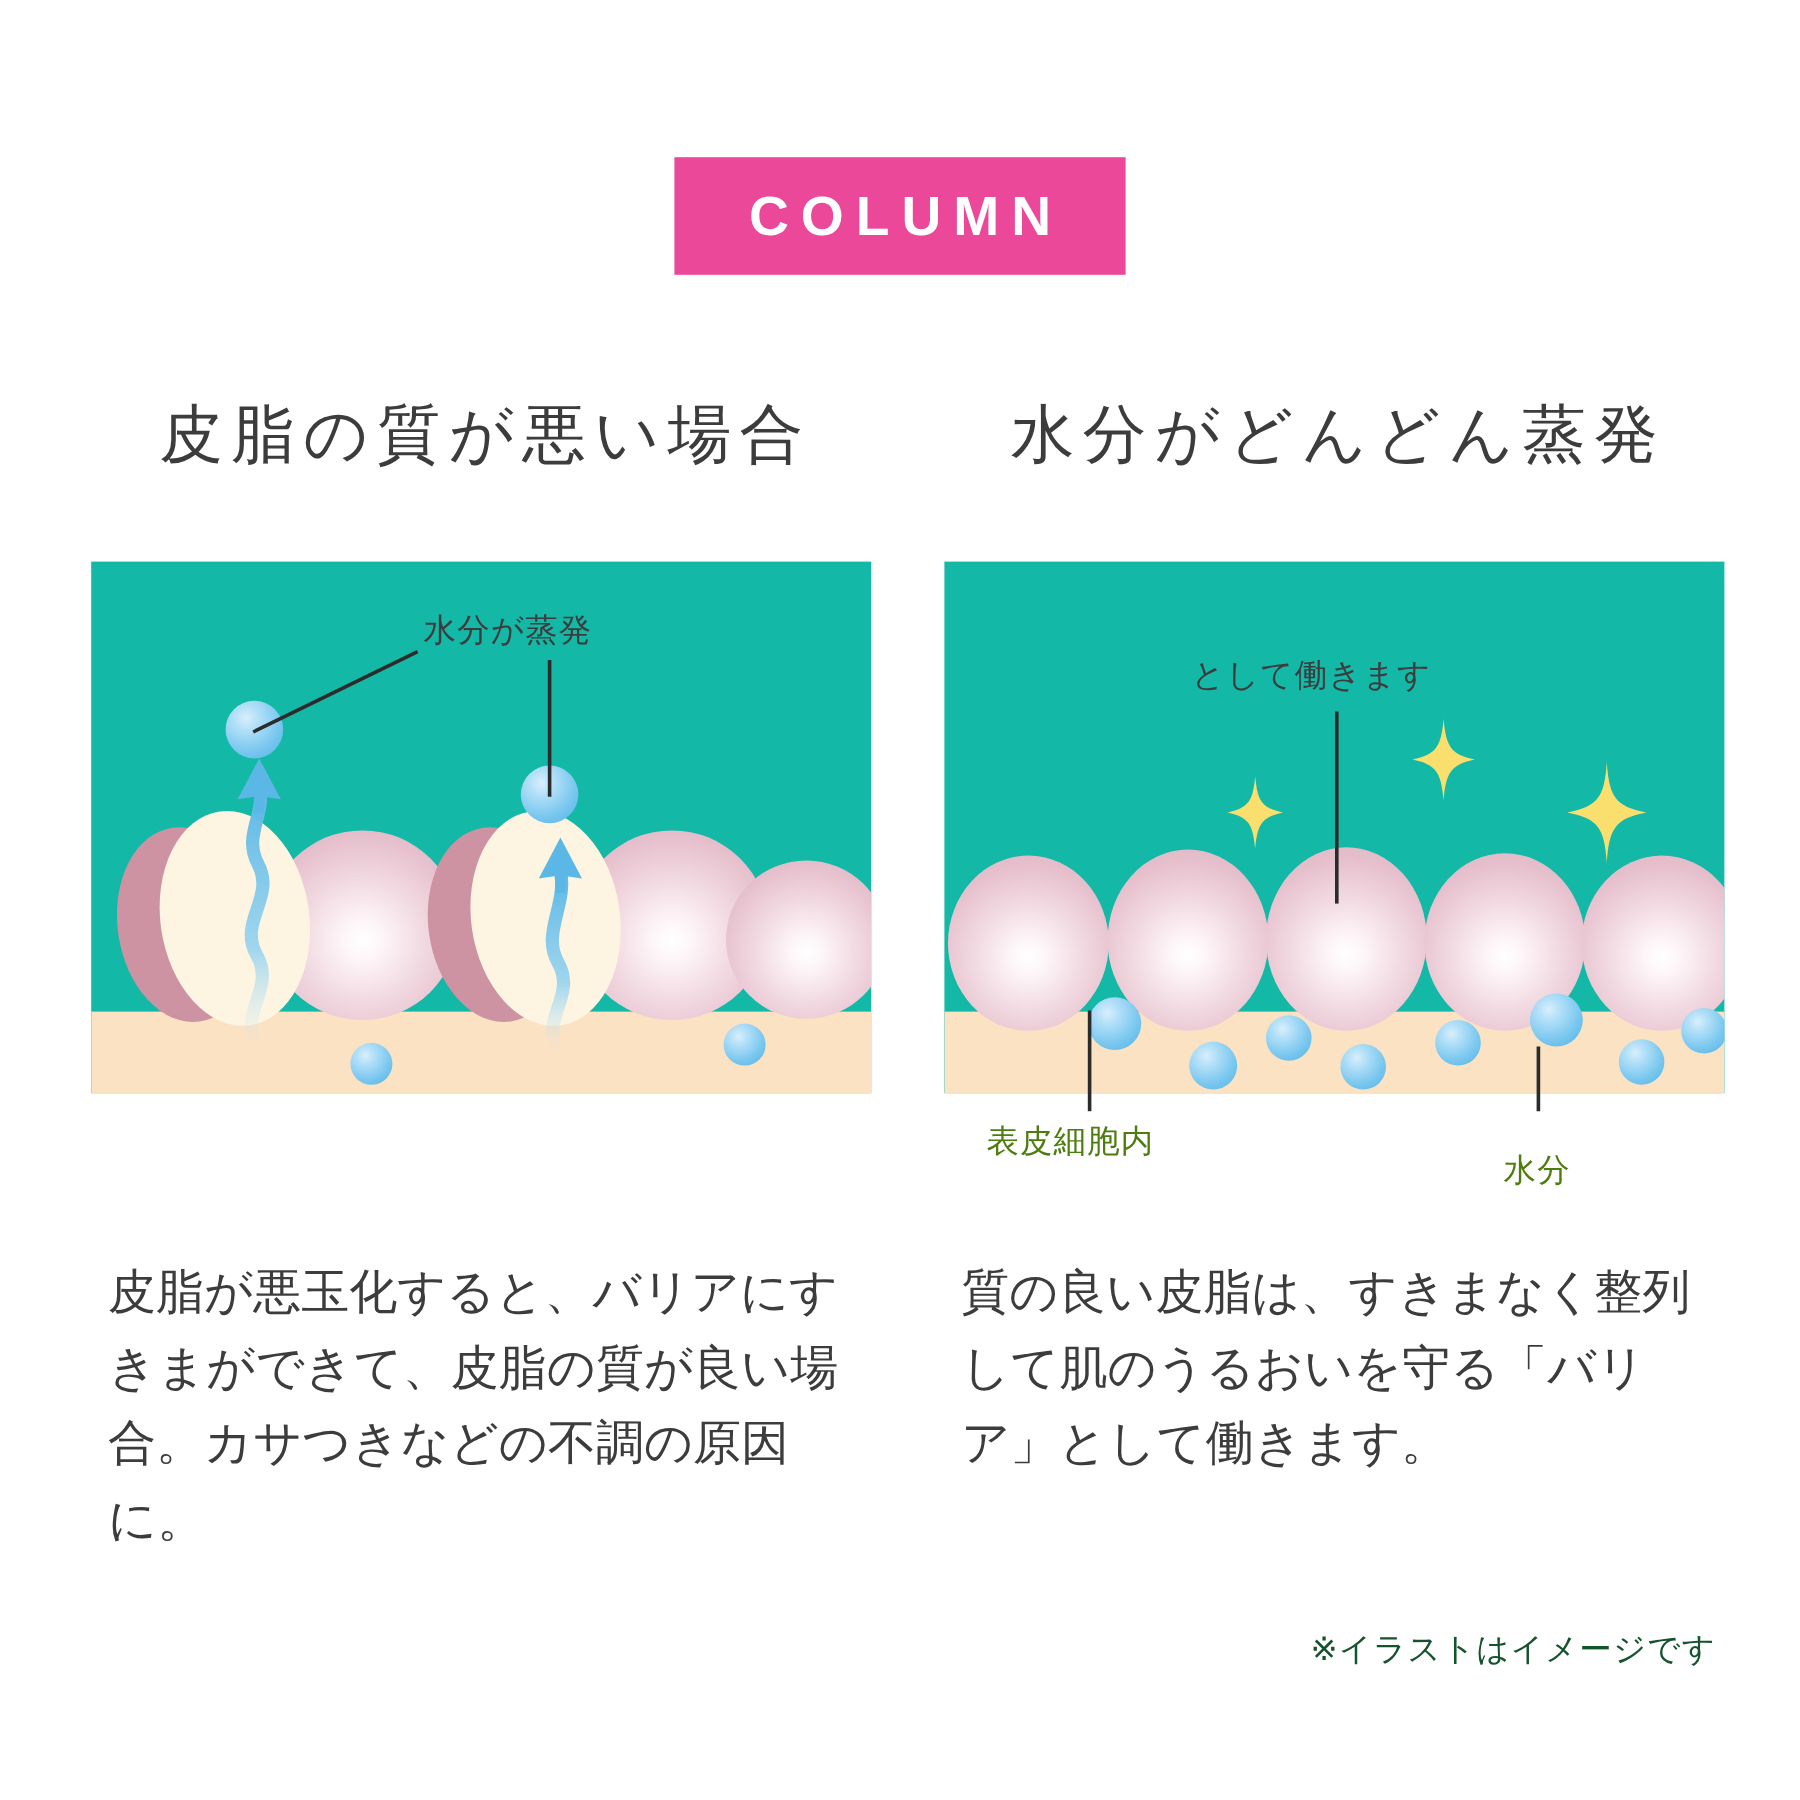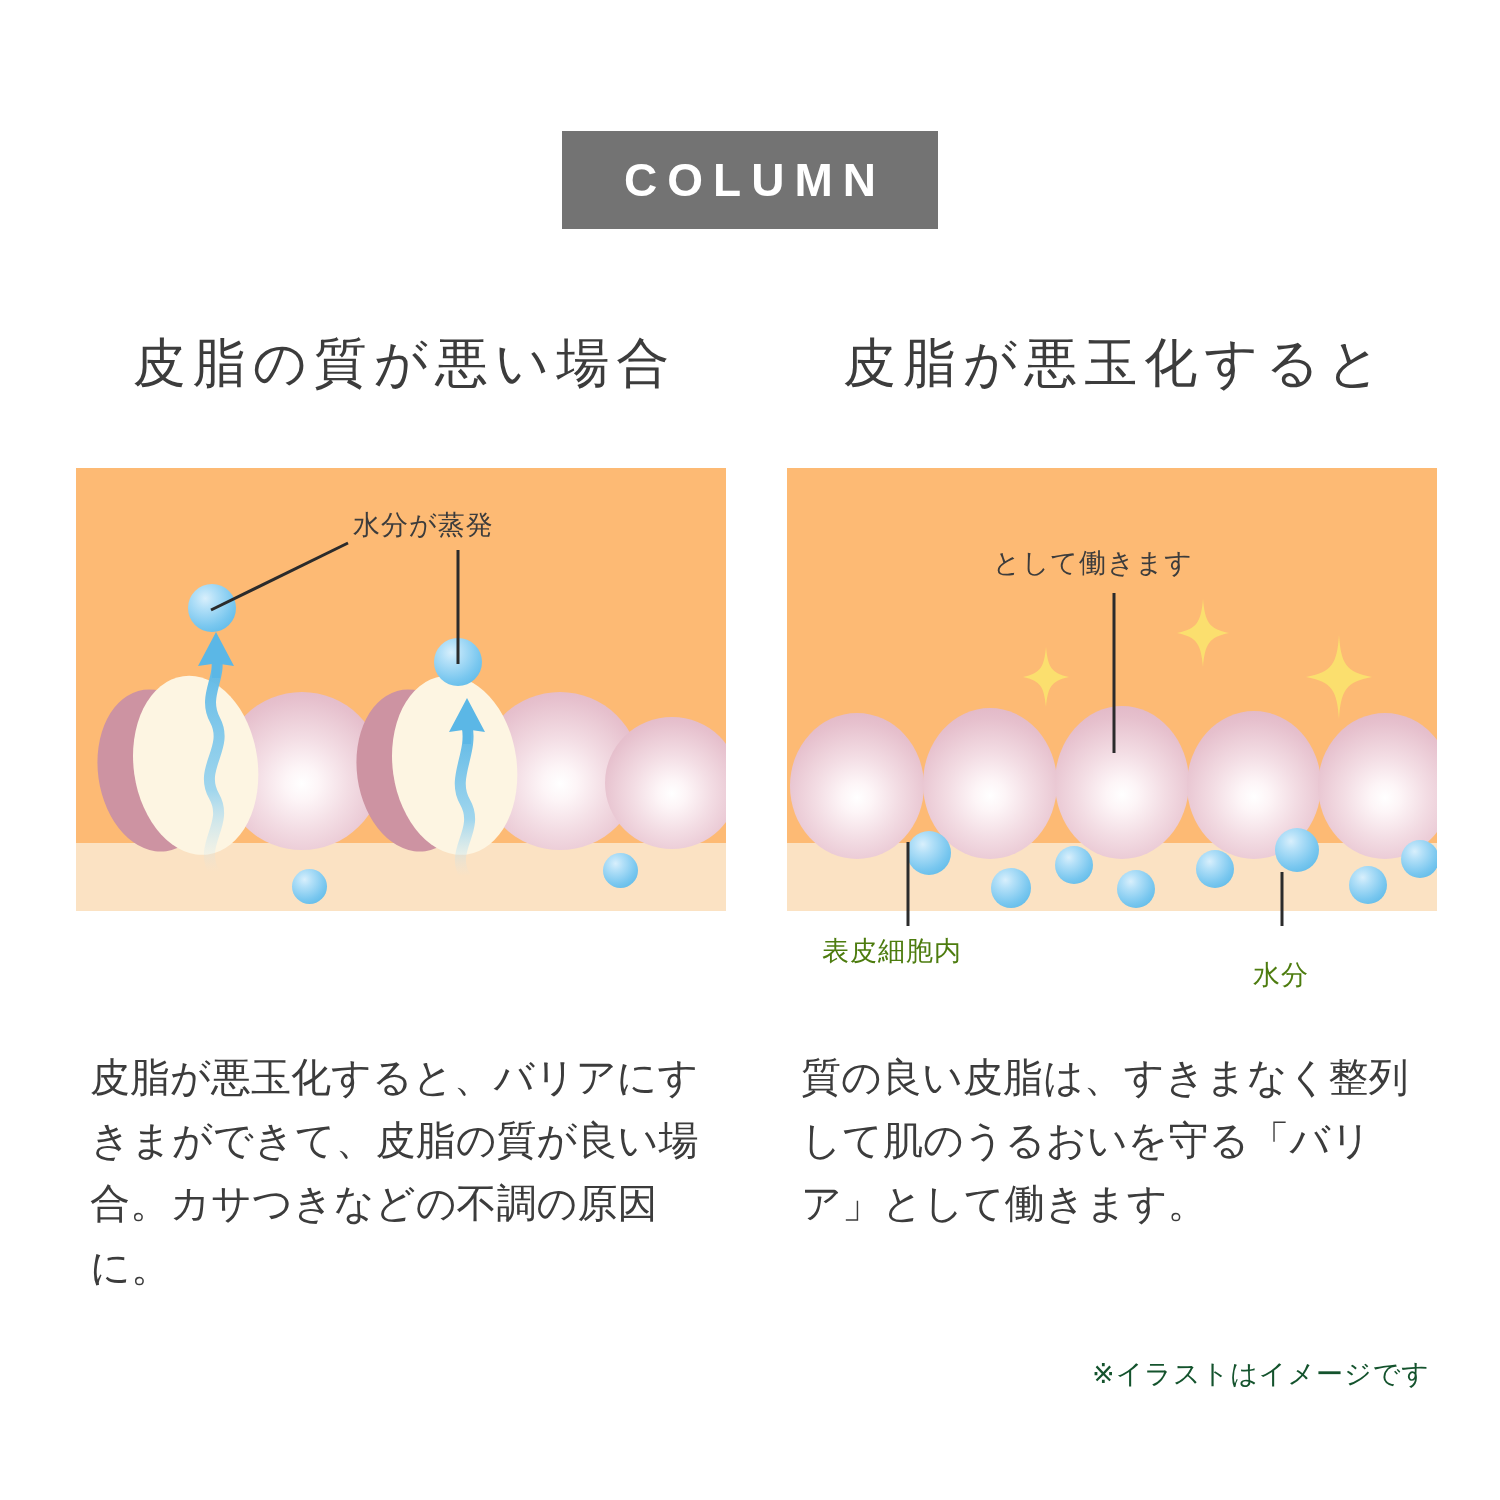--- a/index.html
+++ b/index.html
@@ -19,21 +19,21 @@
   
   .badge-wrap {
     position: absolute;
     top: 131px;
     left: 0;
     width: 1500px;
     text-align: center;
   }
   .badge {
     display: inline-block;
-    background: #737373;
+    background: #ec4899;
     color: #ffffff;
     font-size: 46px;
     font-weight: bold;
     letter-spacing: 10px;
     text-indent: 10px;
     padding: 26px 52px 26px 52px;
     line-height: 1;
   }
 
   
@@ -66,21 +66,21 @@
   }
 
   
   .panel {
     position: absolute;
     top: 468px;
     left: 0;
     width: 650px;
     height: 443px;
     overflow: hidden;
-    background: #fdba74;
+    background: #14b8a6;
   }
   .panel .skin {
     position: absolute;
     left: 0;
     bottom: 0;
     width: 100%;
     height: 68px;
     background: #FBE2C3;
   }
 
@@ -224,21 +224,21 @@
       </svg>
 
       <div class="ill-label" style="left:277px; top:44px;">水分が蒸発</div>
     </div>
 
     <div class="body-text">皮脂が悪玉化すると、バリアにすきまができて、皮脂の質が良い場合。カサつきなどの不調の原因に。</div>
   </div>
 
   <div class="col col-right">
 
-    <div class="col-title">皮脂が悪玉化すると</div>
+    <div class="col-title">水分がどんどん蒸発</div>
 
     <div class="panel">
       <div class="skin"></div>
 
       <div class="sphere" style="left:3px;   top:245px; width:134px; height:146px;"></div>
       <div class="sphere" style="left:136px; top:240px; width:134px; height:151px;"></div>
       <div class="sphere" style="left:268px; top:238px; width:134px; height:153px;"></div>
       <div class="sphere" style="left:400px; top:243px; width:134px; height:148px;"></div>
       <div class="sphere" style="left:531px; top:245px; width:134px; height:146px;"></div>
 

